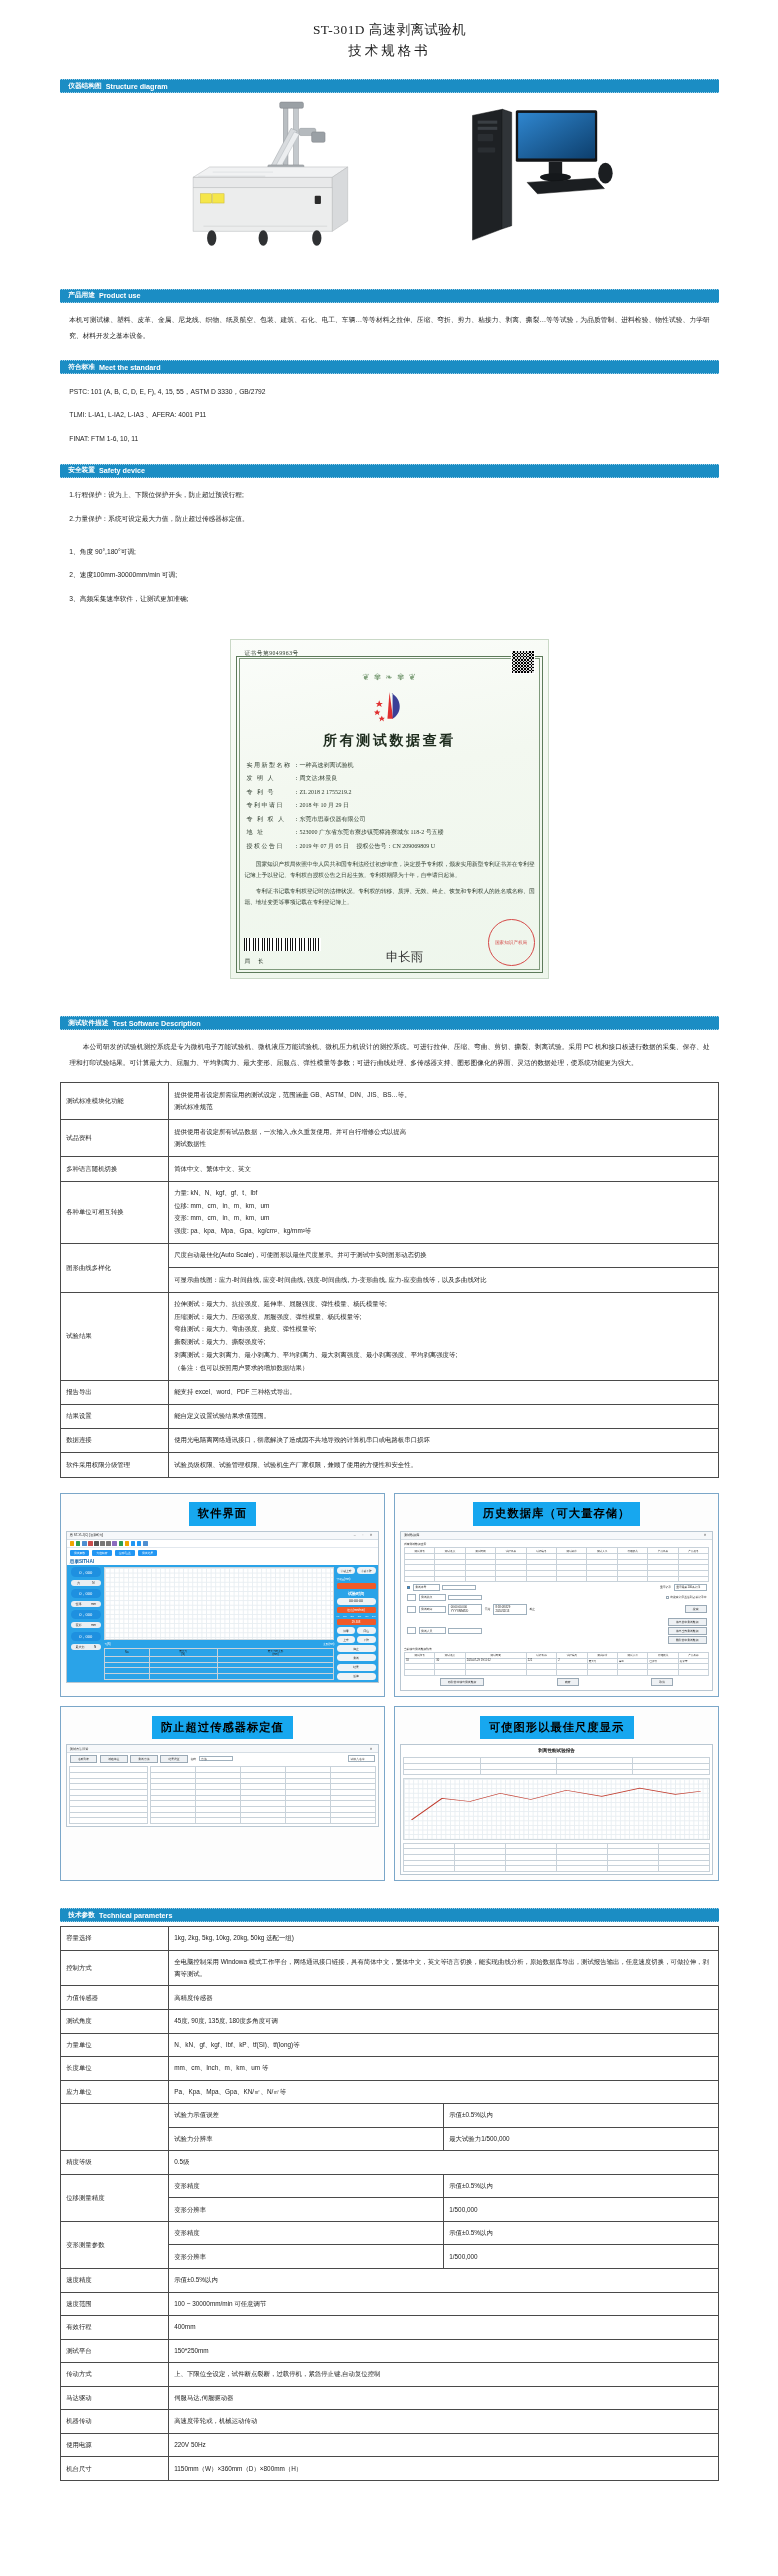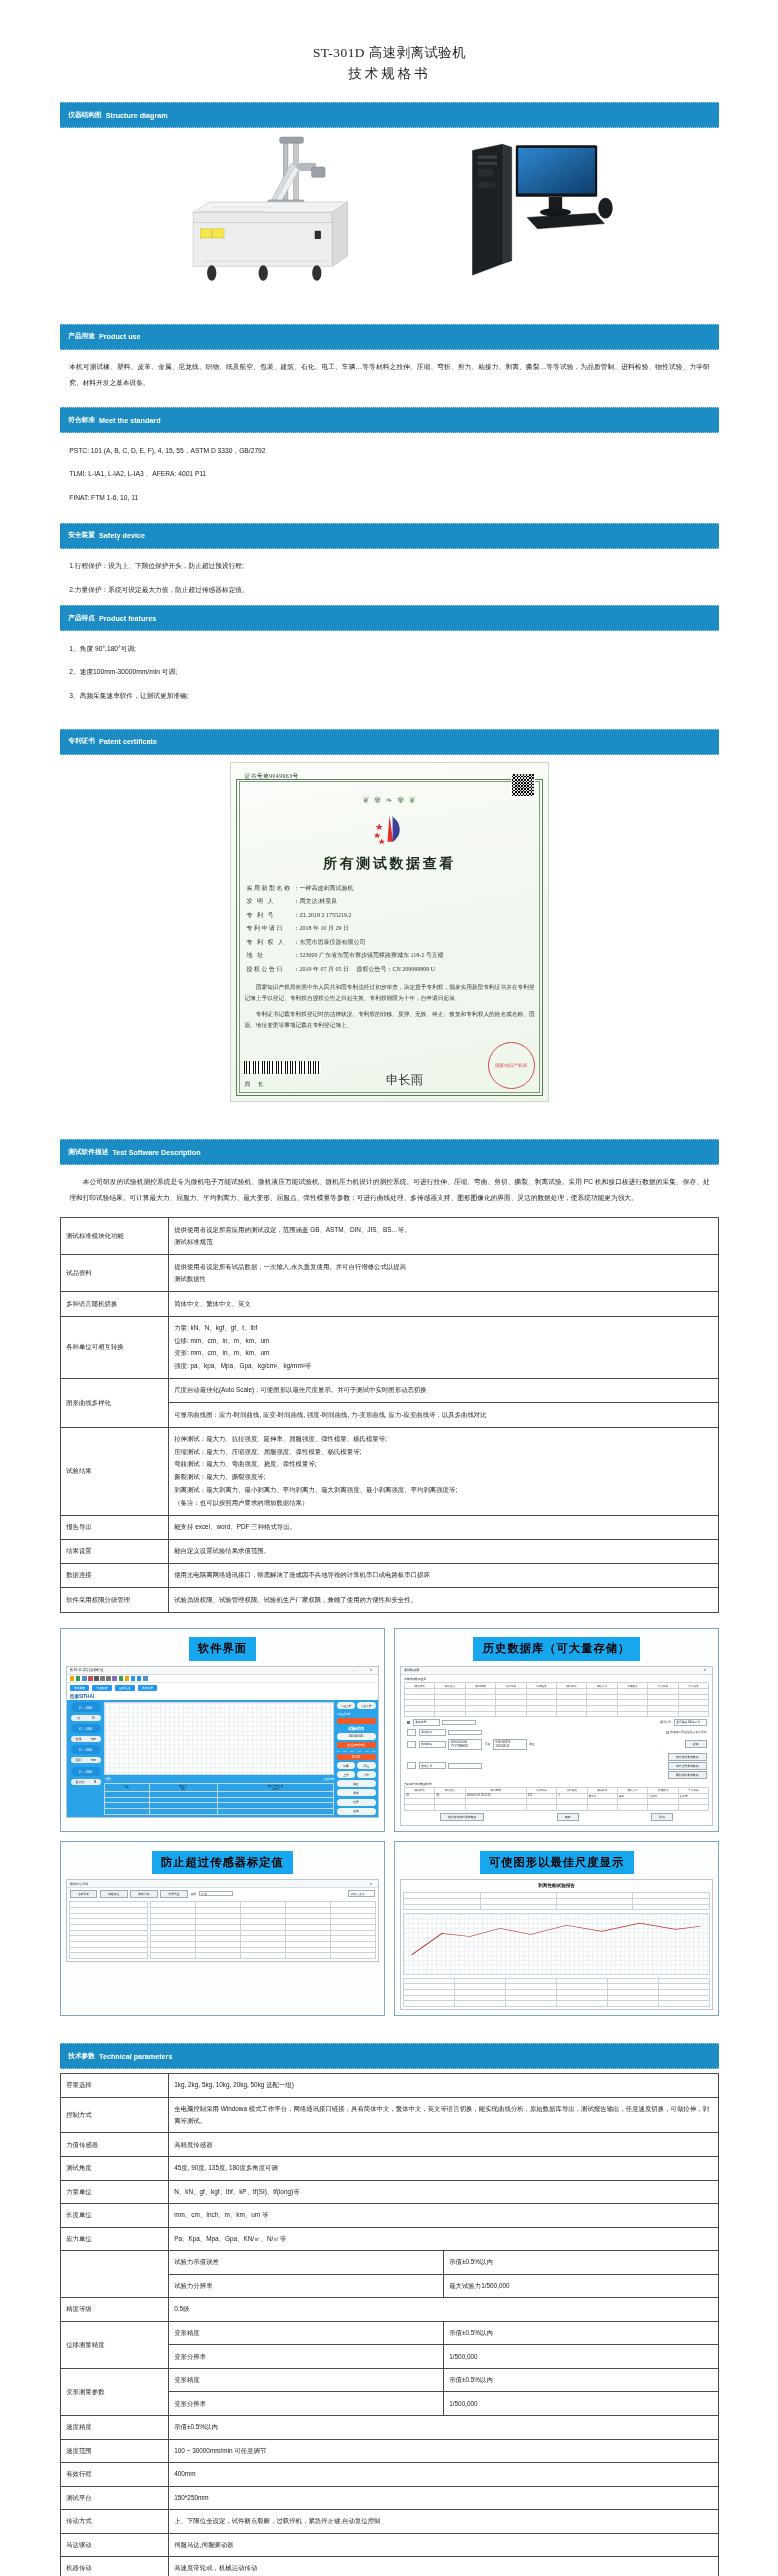--- a/index.html
+++ b/index.html
@@ -8,36 +8,36 @@
     width: 779px;
     background: #ffffff;
     font-family: "Liberation Sans", "DejaVu Sans", sans-serif;
     color: #1a1a1a;
   }
   .page { width: 779px; position: relative; }
 
   
   .doc-title {
     text-align: center;
-    padding-top: 43px;
+    padding-top: 20px;
     font-family: "Liberation Serif", "DejaVu Serif", serif;
     font-size: 13.4px;
     letter-spacing: 0.5px;
     line-height: 1.55;
     color: #1c1c1c;
   }
   .doc-title .line2 { letter-spacing: 3.1px; }
 
   
   .section-bar {
     margin: 0 auto;
     width: 659px;
     background: #1b8dc4;
     color: #ffffff;
-    height: 26px;
+    height: 14px;
     display: flex;
     align-items: center;
     padding-left: 8.2px;
     border-top: 1px dotted #9fd0e8;
     border-bottom: 1px dotted #9fd0e8;
   }
   .section-bar .cn {
     font-size: 6.7px;
     font-weight: bold;
     letter-spacing: 0px;
@@ -307,36 +307,28 @@
 
   <div class="section-bar">
     <span class="cn">安全装置</span>
     <span class="en">Safety device</span>
   </div>
   <div class="body-block">
     <p>1.行程保护：设为上、下限位保护开头，防止超过预设行程;</p>
     <p>2.力量保护：系统可设定最大力值，防止超过传感器标定值。</p>
   </div>
 
-  <div class="section-bar">
-    <span class="cn">产品特点</span>
-    <span class="en">Product features</span>
-  </div>
   <div class="body-block">
     <p>1、角度 90°,180°可调;</p>
     <p>2、速度100mm-30000mm/min 可调;</p>
     <p>3、高频采集速率软件，让测试更加准确;</p>
   </div>
 
   <div class="spacer-md"></div>
 
-  <div class="section-bar">
-    <span class="cn">专利证书</span>
-    <span class="en">Patent certificate</span>
-  </div>
 
   <div class="cert-wrap">
     <div class="cert">
       <div class="cert-topline">
         <span class="cert-no">证书号第9049963号</span>
         <span class="qr"></span>
       </div>
       <div class="cert-ornament">❦ ✾ ❧ ✾ ❦</div>
       <div class="cert-inner-border"></div>
 

